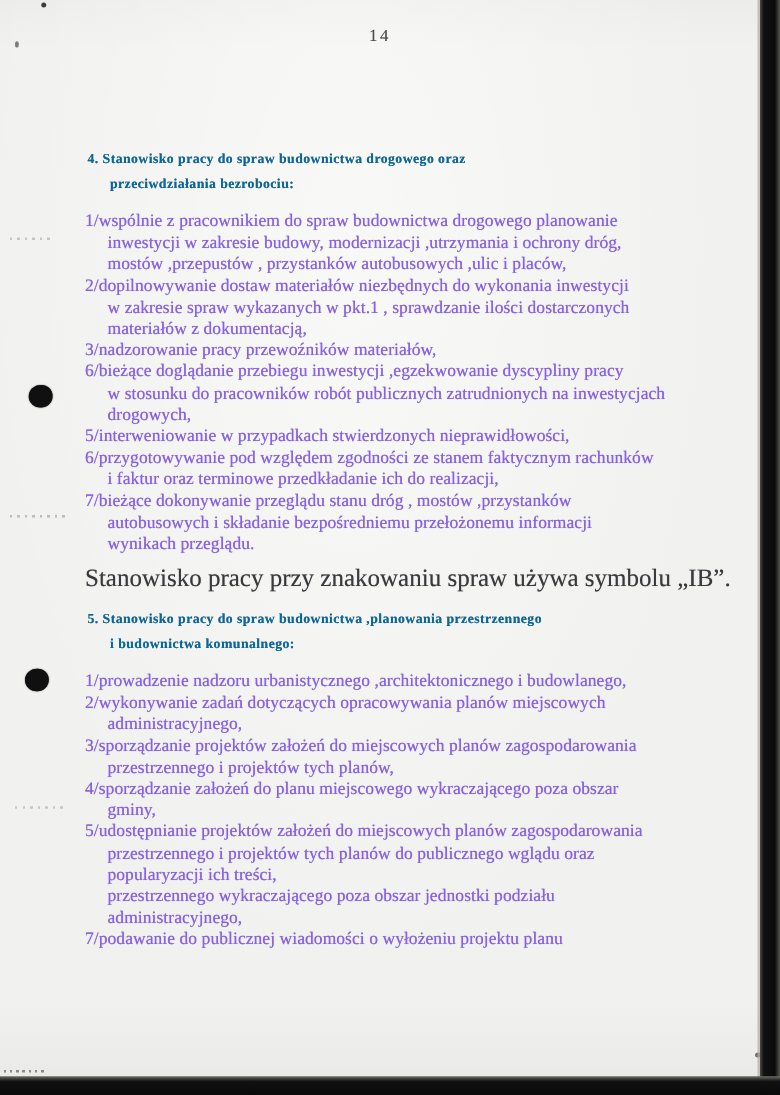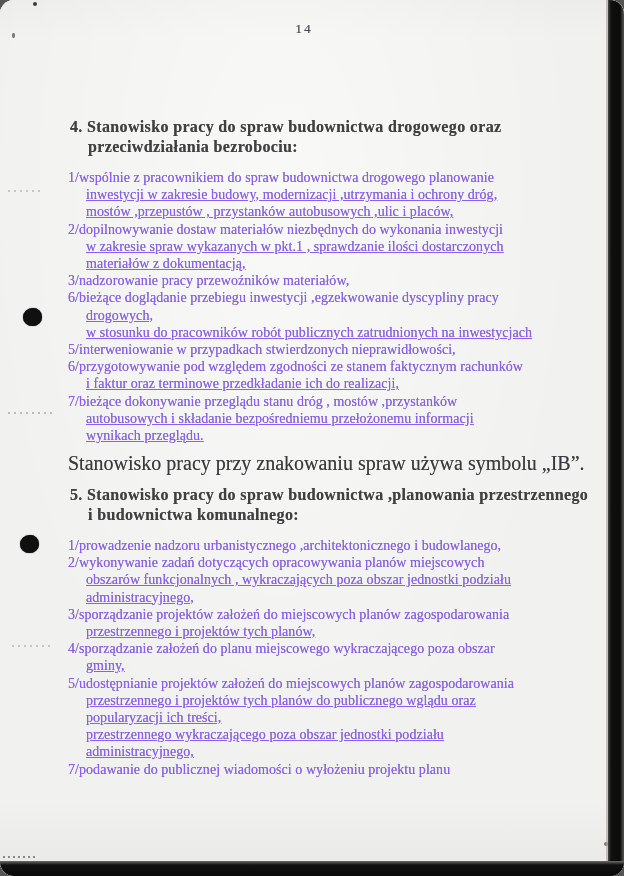--- a/index.html
+++ b/index.html
@@ -2,53 +2,52 @@
 <html><head>
 <meta charset="utf-8">
 <style>
   html,body{margin:0;padding:0;background:#555;}
   .stage{
     position:relative;
     width:624px;height:876px;
     overflow:hidden;
     font-family:"Liberation Serif", serif;
     background:#f0f0ee;
-    border-radius:14px;
   }
   
   .paper{
     position:absolute;inset:0;
     background:
       radial-gradient(ellipse at 45% 22%, rgba(255,255,255,.55), rgba(255,255,255,0) 62%),
       linear-gradient(180deg, #ececea 0px, #f1f1ef 40px, #f1f1ef 800px, #eaeae8 860px),
       linear-gradient(90deg, #e7e7e5 0px, #f0f0ee 10px, #f1f1ef 560px, #e9e9e7 604px, #f1f1ef 608px);
   }
   .txt{position:absolute;}
   .page-number{
     top:21px;left:0;width:608px;text-align:center;
     font-size:13.5px;letter-spacing:2px;color:#4c4c50;
     text-shadow:0 0 .5px rgba(76,76,80,.5);
   }
   .h-line{
-    font-weight:bold;font-size:16px;line-height:20px;
-    letter-spacing:.35px;color:#404040;white-space:nowrap;
+    font-weight:bold;font-size:11px;line-height:20px;
+    letter-spacing:.35px;color:#0369a1;white-space:nowrap;
     text-shadow:0 0 .5px rgba(35,35,39,.55);
   }
   .h-indent{padding-left:18px;}
   .heading4{left:70px;top:117px;}
   .heading5{left:70px;top:485px;font-family:Liberation Serif, serif;}
   .list{left:68px;}
   .list4{top:169px;}
   .list5{top:537px;}
   .line{
     font-size:14px;line-height:17.2px;color:#8b5cf6;
     white-space:nowrap;letter-spacing:.05px;
     text-shadow:0 0 .55px rgba(58,58,62,.55);
   }
-  .cont{padding-left:18px;text-decoration:underline;}
+  .cont{padding-left:18px;}
   .note{
     left:68px;top:452px;
     font-size:20px;color:#3a3a3e;white-space:nowrap;
     text-shadow:0 0 .55px rgba(58,58,62,.55);
   }
   
   .punch{position:absolute;background:#101010;border-radius:52% 48% 50% 50%;box-shadow:0 0 1px #161616;}
   .punch-1{left:23px;top:308px;width:19px;height:18px;}
   .punch-2{left:20px;top:535px;width:19px;height:18px;}
   
@@ -95,22 +94,22 @@
       <div>
         <div class="line">2/dopilnowywanie  dostaw materiałów niezbędnych do wykonania inwestycji</div>
         <div class="line cont">w zakresie spraw wykazanych w pkt.1 , sprawdzanie ilości dostarczonych</div>
         <div class="line cont">materiałów z dokumentacją,</div>
       </div>
       <div>
         <div class="line">3/nadzorowanie pracy przewoźników materiałów,</div>
       </div>
       <div>
         <div class="line">6/bieżące doglądanie przebiegu inwestycji ,egzekwowanie dyscypliny pracy</div>
+        <div class="line cont">w stosunku do pracowników robót publicznych zatrudnionych na inwestycjach</div>
         <div class="line cont">drogowych,</div>
-        <div class="line cont">w stosunku do pracowników robót publicznych zatrudnionych na inwestycjach</div>
       </div>
       <div>
         <div class="line">5/interweniowanie w przypadkach stwierdzonych nieprawidłowości,</div>
       </div>
       <div>
         <div class="line">6/przygotowywanie pod względem zgodności ze stanem faktycznym rachunków</div>
         <div class="line cont">i faktur oraz terminowe przedkładanie ich do  realizacji,</div>
       </div>
       <div>
         <div class="line">7/bieżące dokonywanie przeglądu stanu dróg , mostów ,przystanków</div>
@@ -125,21 +124,20 @@
     <div class="h-line">5. Stanowisko pracy do spraw budownictwa ,planowania przestrzennego</div>
     <div class="h-line h-indent">i  budownictwa komunalnego:</div>
   </div>
 
   <div class="txt list list5" id="list5">
       <div>
         <div class="line">1/prowadzenie nadzoru urbanistycznego ,architektonicznego i budowlanego,</div>
       </div>
       <div>
         <div class="line">2/wykonywanie zadań dotyczących opracowywania planów miejscowych</div>
-        <div class="line cont">obszarów funkcjonalnych , wykraczających poza obszar jednostki podziału</div>
         <div class="line cont">administracyjnego,</div>
       </div>
       <div>
         <div class="line">3/sporządzanie  projektów założeń do miejscowych planów zagospodarowania</div>
         <div class="line cont">przestrzennego i projektów tych planów,</div>
       </div>
       <div>
         <div class="line">4/sporządzanie założeń do planu miejscowego wykraczającego poza obszar</div>
         <div class="line cont">gminy,</div>
       </div>

